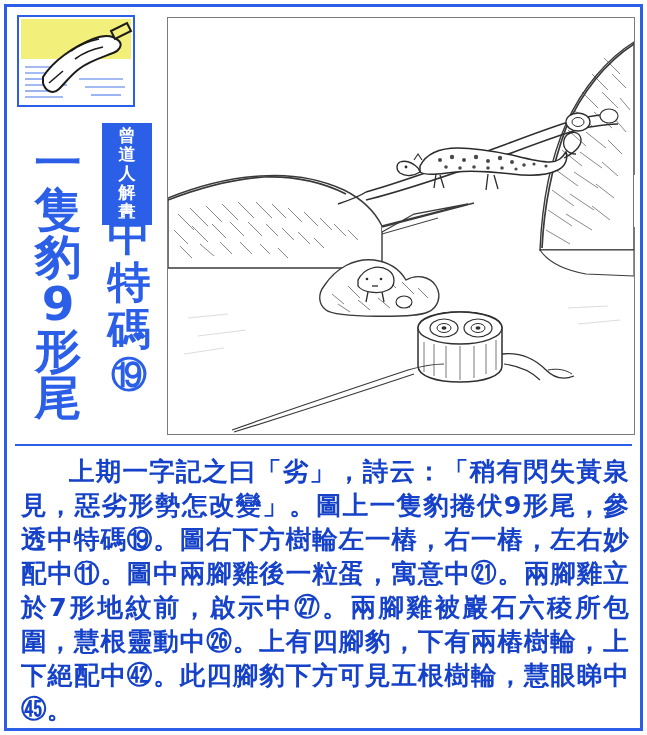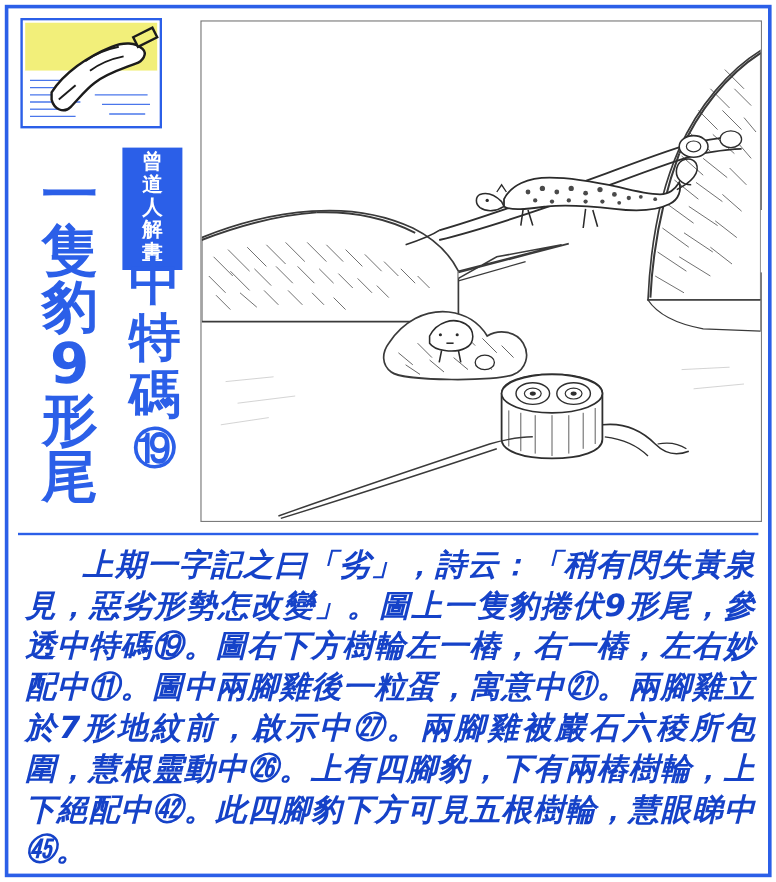--- a/index.html
+++ b/index.html
@@ -127,21 +127,20 @@
     left: 14px; top: 447px;
     width: 608px;
     color: #1542c8;
     font-family: "DejaVu Sans", sans-serif;
     font-weight: bold;
     font-size: 25.5px;
     line-height: 34px;
     text-align: justify;
     text-indent: 48px;
     letter-spacing: 0.2px;
-    font-style: italic;
   }
 
   
   .edge-notch {
     position: absolute;
     right: 0; top: 168px;
     width: 6px; height: 52px;
     background: #ffffff;
   }
 </style>

